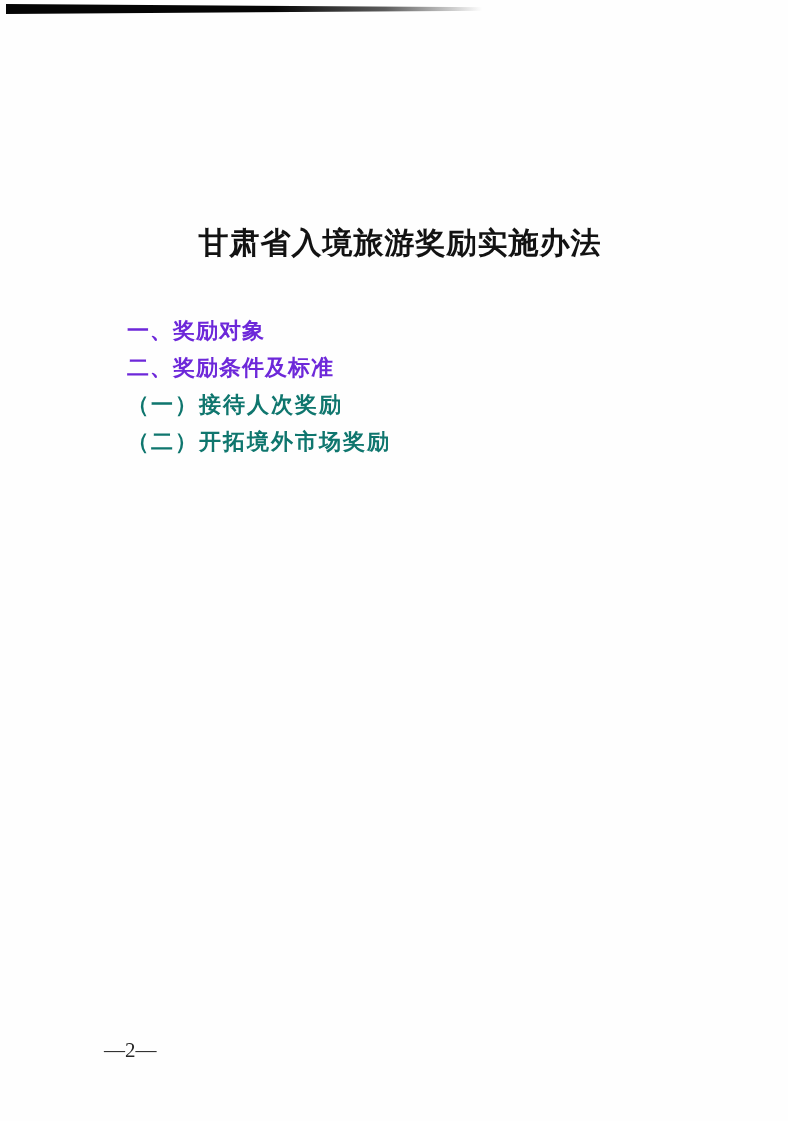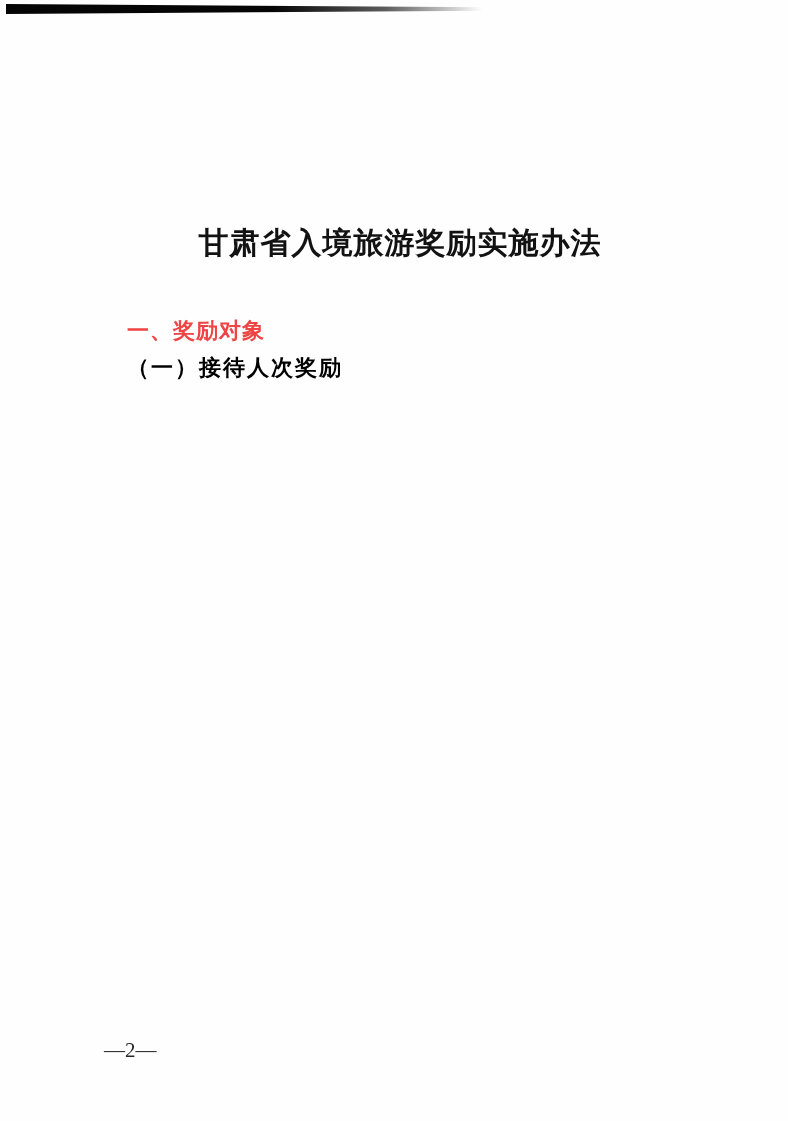--- a/index.html
+++ b/index.html
@@ -55,26 +55,26 @@
     margin: 0;
     text-indent: 2em;
   }
   .p {
     text-align: justify;
     font-family: "Liberation Serif", "DejaVu Serif", serif;
   }
   .h-num {
     font-family: "Liberation Sans", "DejaVu Sans", sans-serif;
     font-weight: 700;
-    color: #ef4444;
+    color: #6d28d9;
   }
   .h-sub {
     font-weight: 700;
     letter-spacing: 2px;
-    color: #000000;
+    color: #0f766e;
     font-family: "Liberation Serif", "DejaVu Serif", serif;
   }
   .page-number {
     position: absolute;
     left: 104px;
     top: 1038px;
     font-size: 21px;
     letter-spacing: 0px;
     color: #262626;
     font-family: "Liberation Serif", "DejaVu Serif", serif;
@@ -82,17 +82,19 @@
 </style>
 </head>
 <body>
 
 <div class="page">
   <div class="scan-bar"></div>
   <div class="content">
     <h1 class="doc-title">甘肃省入境旅游奖励实施办法</h1>
     <div class="doc-body">
         <div class="block h-num">一、奖励对象</div>
+        <div class="block h-num">二、奖励条件及标准</div>
         <div class="block h-sub">（一）接待人次奖励</div>
+        <div class="block h-sub">（二）开拓境外市场奖励</div>
       </div>
   </div>
   <div class="page-number">—2—</div>
 </div>
 
 </body></html>

